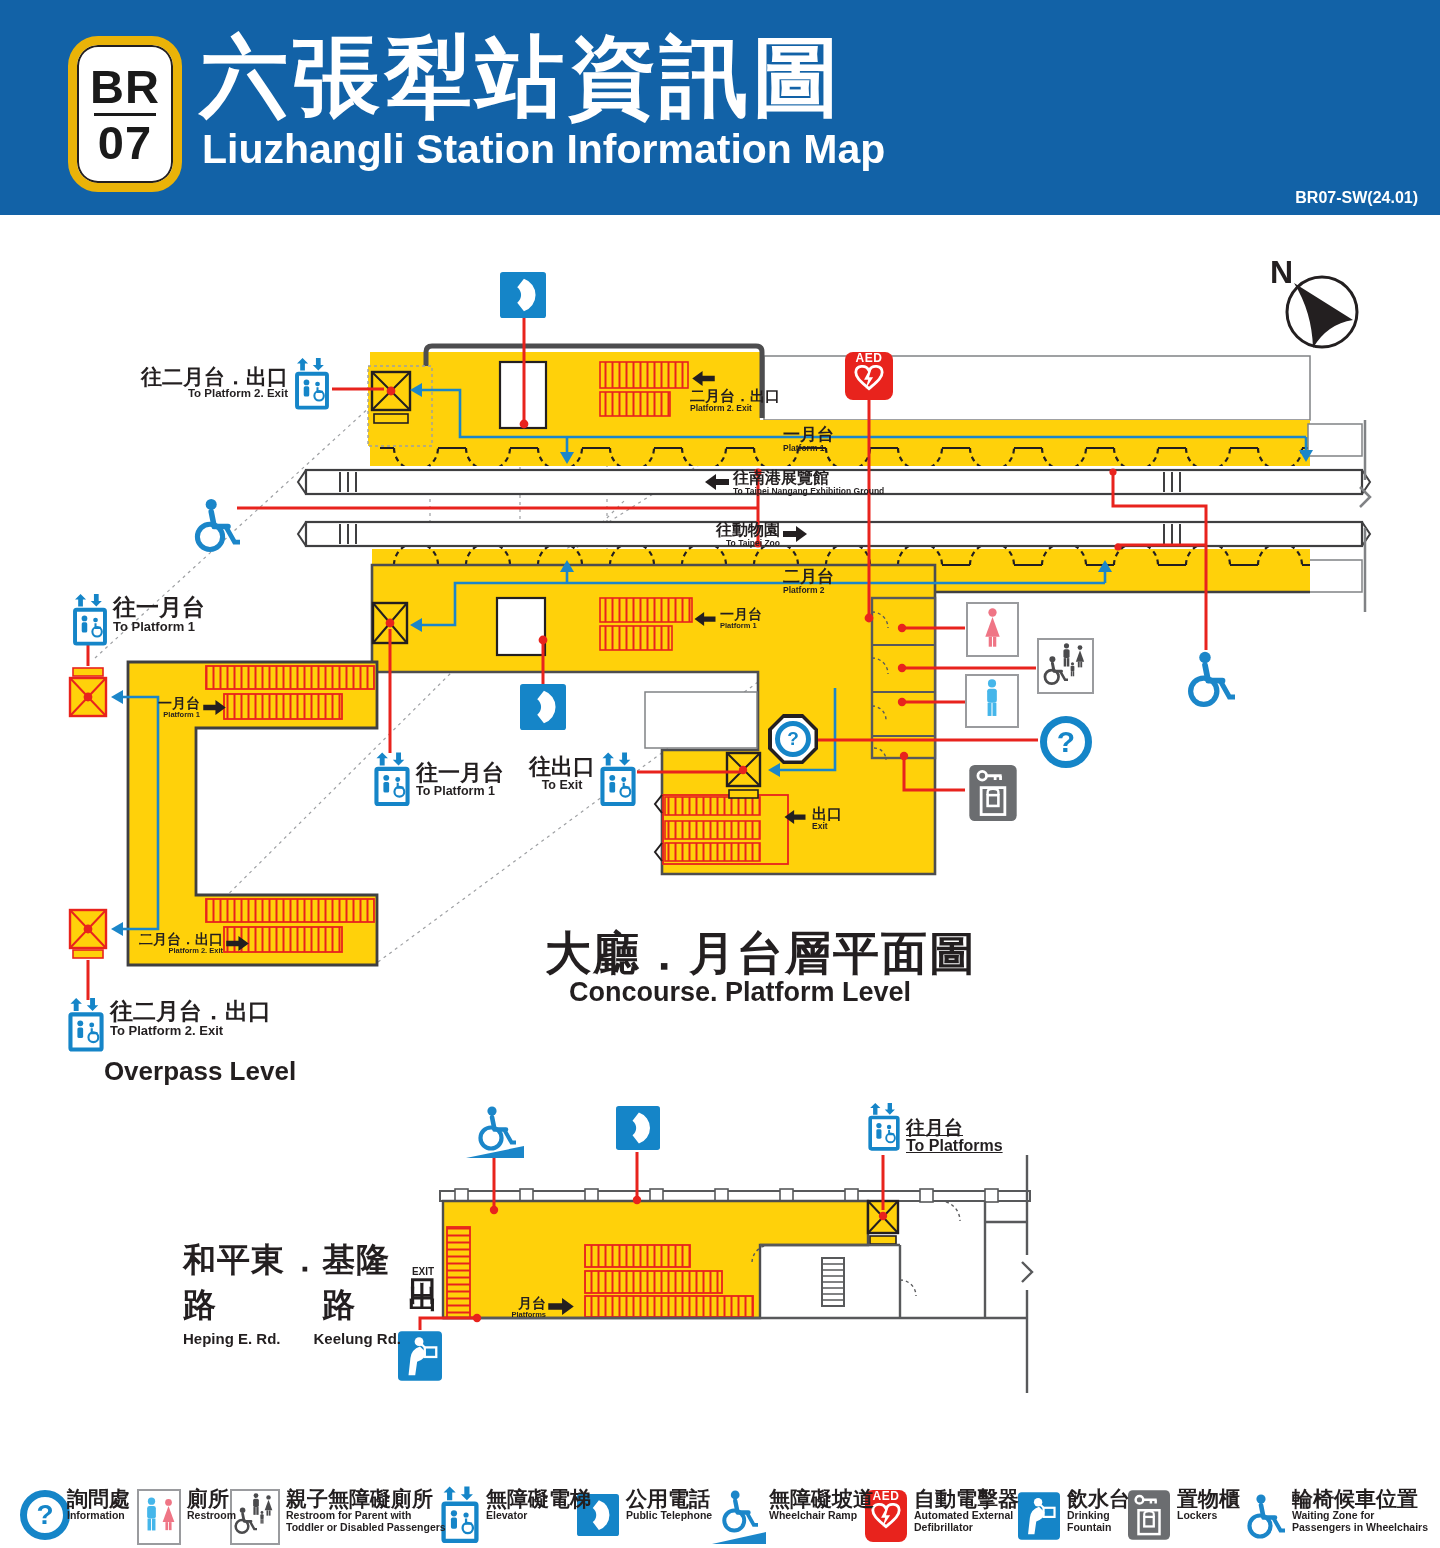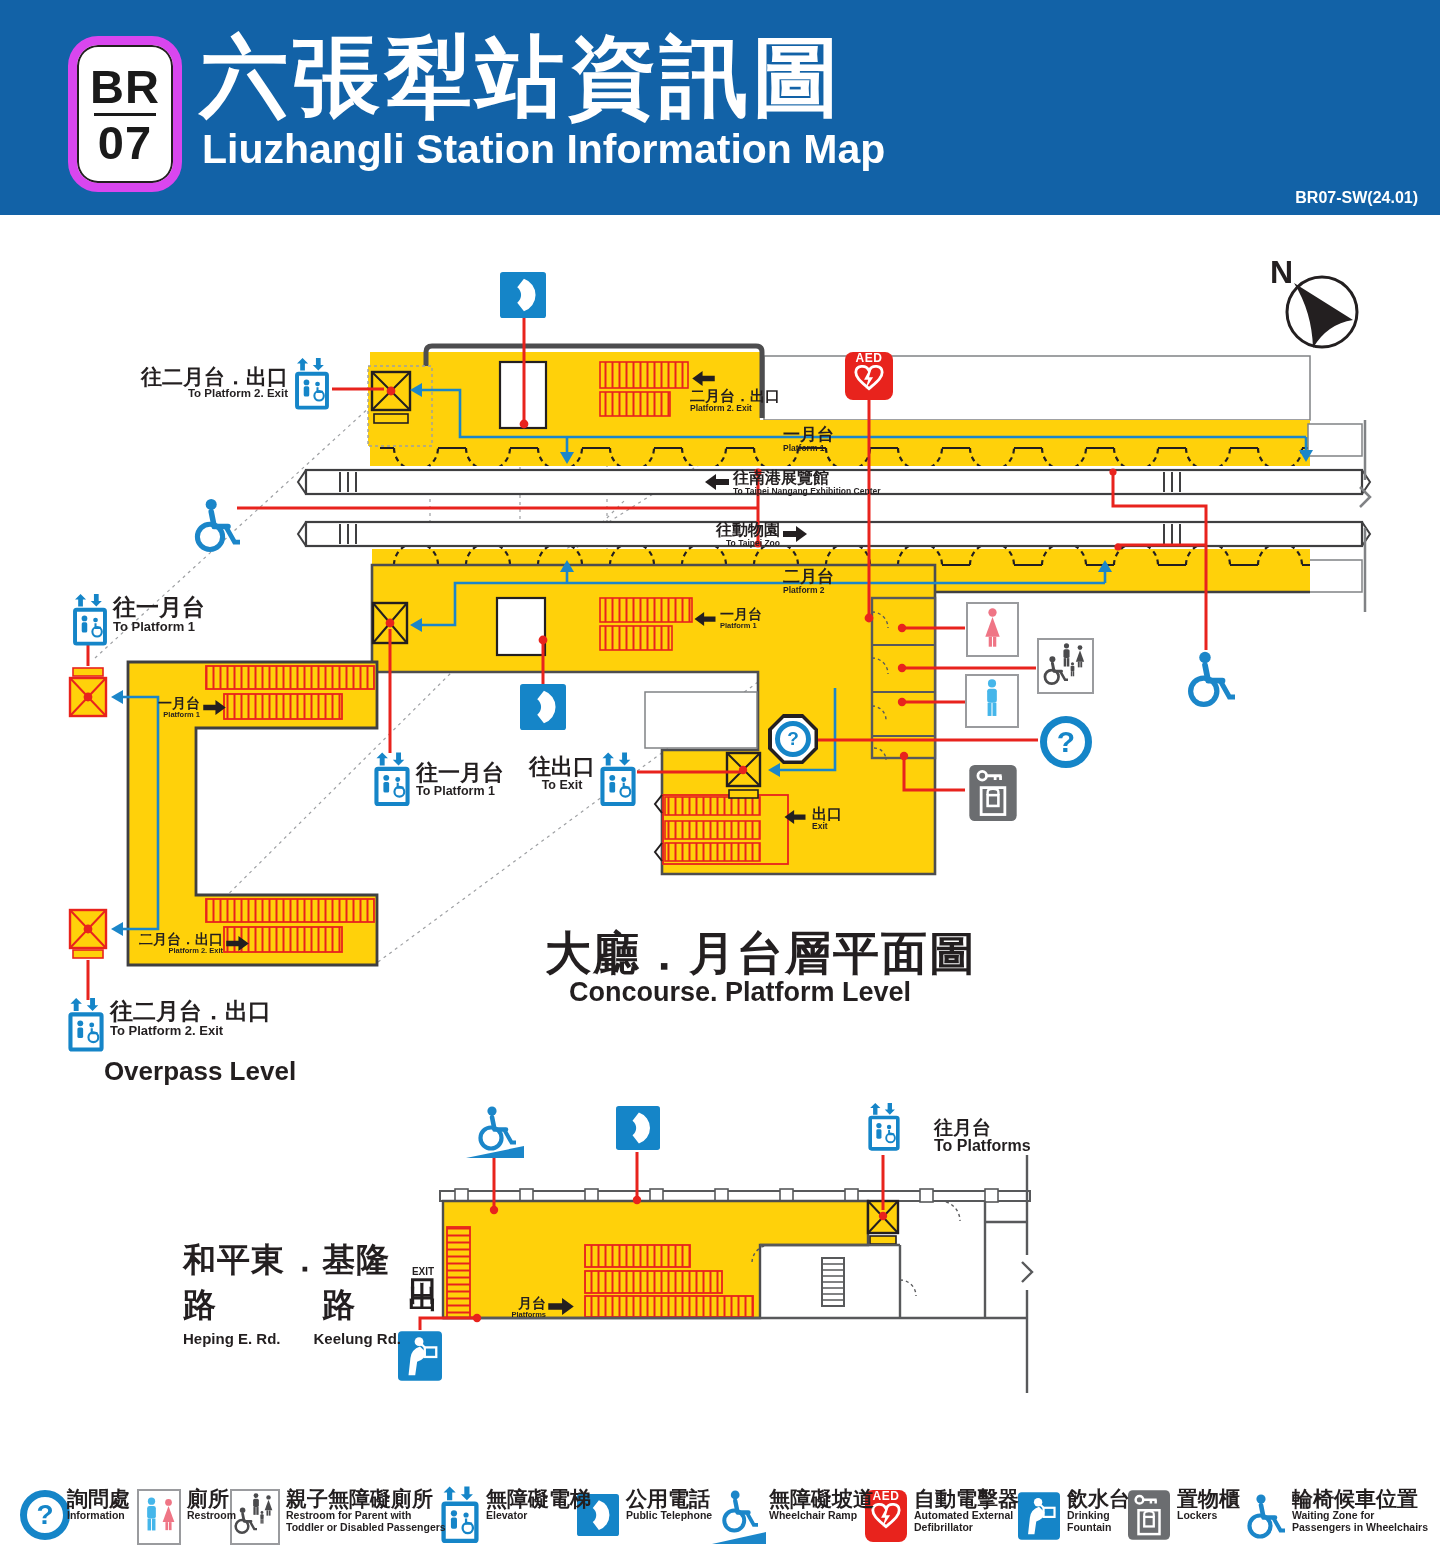--- a/index.html
+++ b/index.html
@@ -1,21 +1,21 @@
 <!DOCTYPE html>
 <html><head>
 <meta charset="utf-8">
 <style>
   html,body{margin:0;padding:0;background:#fff;}
   #stage{position:relative;width:1440px;height:1548px;background:#fff;overflow:hidden;
          font-family:"Liberation Sans","DejaVu Sans",sans-serif;}
   
   #header{position:absolute;left:0;top:0;width:1440px;height:215px;background:#1262a7;}
   #badge{position:absolute;left:68px;top:36px;width:96px;height:138px;background:#fff;
-         border:9px solid #d946ef;border-radius:30px;box-shadow:0 0 0 2px #231f20 inset;
+         border:9px solid #eab308;border-radius:30px;box-shadow:0 0 0 2px #231f20 inset;
          display:flex;flex-direction:column;align-items:center;justify-content:center;}
   #badge .code{font-size:47px;font-weight:bold;color:#1a1a1a;line-height:1.0;letter-spacing:1px;}
   #badge .sep{width:62px;height:3px;background:#1a1a1a;margin:3px 0;}
   #title-zh{position:absolute;left:200px;top:18px;font-size:88px;font-weight:bold;color:#fff;letter-spacing:4px;}
   #title-en{position:absolute;left:202px;top:126px;font-size:41px;font-weight:bold;color:#fff;}
   #version{position:absolute;right:22px;bottom:8px;font-size:16px;font-weight:bold;color:#fff;}
   
   .lab{position:absolute;color:#231f20;font-weight:bold;line-height:1.04;white-space:nowrap;}
   .lab .zh{display:block;}
   .lab .en{display:block;}
@@ -491,21 +491,21 @@
   <div class="lab" style="left:690px;top:388px;">
     <span class="zh" style="font-size:15px;">二月台．出口</span>
     <span class="en" style="font-size:8.5px;">Platform 2. Exit</span>
   </div>
   <div class="lab" style="left:783px;top:426px;">
     <span class="zh" style="font-size:17px;">一月台</span>
     <span class="en" style="font-size:8.5px;">Platform 1</span>
   </div>
   <div class="lab" style="left:733px;top:470px;">
     <span class="zh" style="font-size:16px;">往南港展覽館</span>
-    <span class="en" style="font-size:8.5px;">To Taipei Nangang Exhibition Center</span>
+    <span class="en" style="font-size:8.5px;">To Taipei Nangang Exhibition Ground</span>
   </div>
   <div class="lab r" style="left:700px;top:522px;width:80px;">
     <span class="zh" style="font-size:16px;">往動物園</span>
     <span class="en" style="font-size:8.5px;">To Taipei Zoo</span>
   </div>
   <div class="lab" style="left:783px;top:568px;">
     <span class="zh" style="font-size:17px;">二月台</span>
     <span class="en" style="font-size:8.5px;">Platform 2</span>
   </div>
   <div class="lab" style="left:720px;top:607px;">
@@ -561,21 +561,21 @@
     </div>
   </div>
   <div id="exit-sign">
     <span class="zh">出口</span>
     <span class="en">EXIT</span>
   </div>
   <div class="lab r" style="left:498px;top:1296px;width:48px;">
     <span class="zh" style="font-size:14px;">月台</span>
     <span class="en" style="font-size:7.5px;">Platforms</span>
   </div>
-  <div class="lab" style="left:934px;top:1118px;">
+  <div class="lab" style="left:906px;top:1118px;text-decoration:underline;">
     <span class="zh" style="font-size:19px;">往月台</span>
     <span class="en" style="font-size:16px;">To Platforms</span>
   </div>
 
   <div class="lgd" style="left:60px;">
     <div class="txt">
         <span class="zh">詢問處</span>
         <span class="en">Information</span>
         <span class="en"></span>
       </div>

